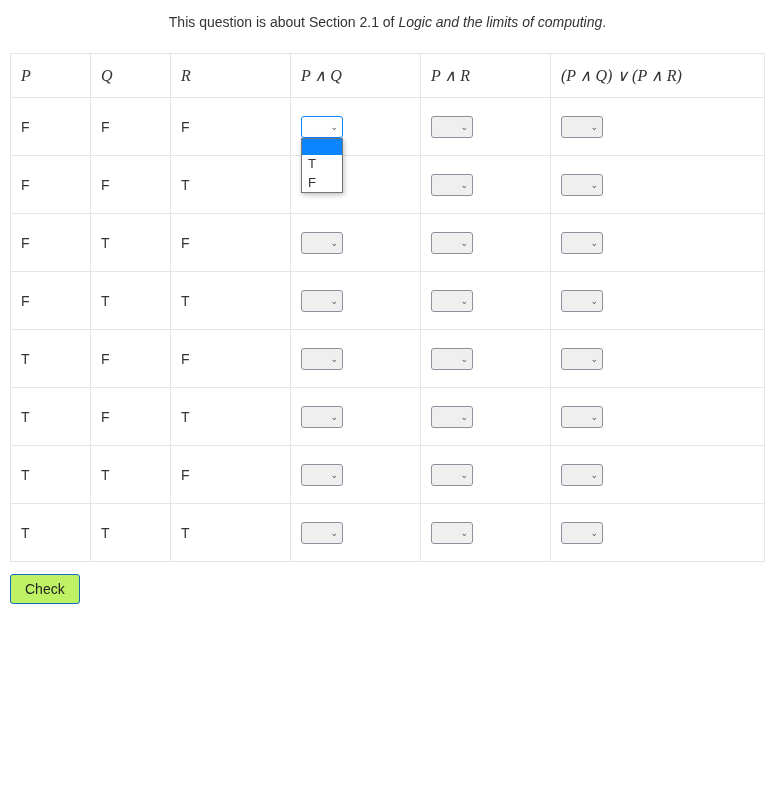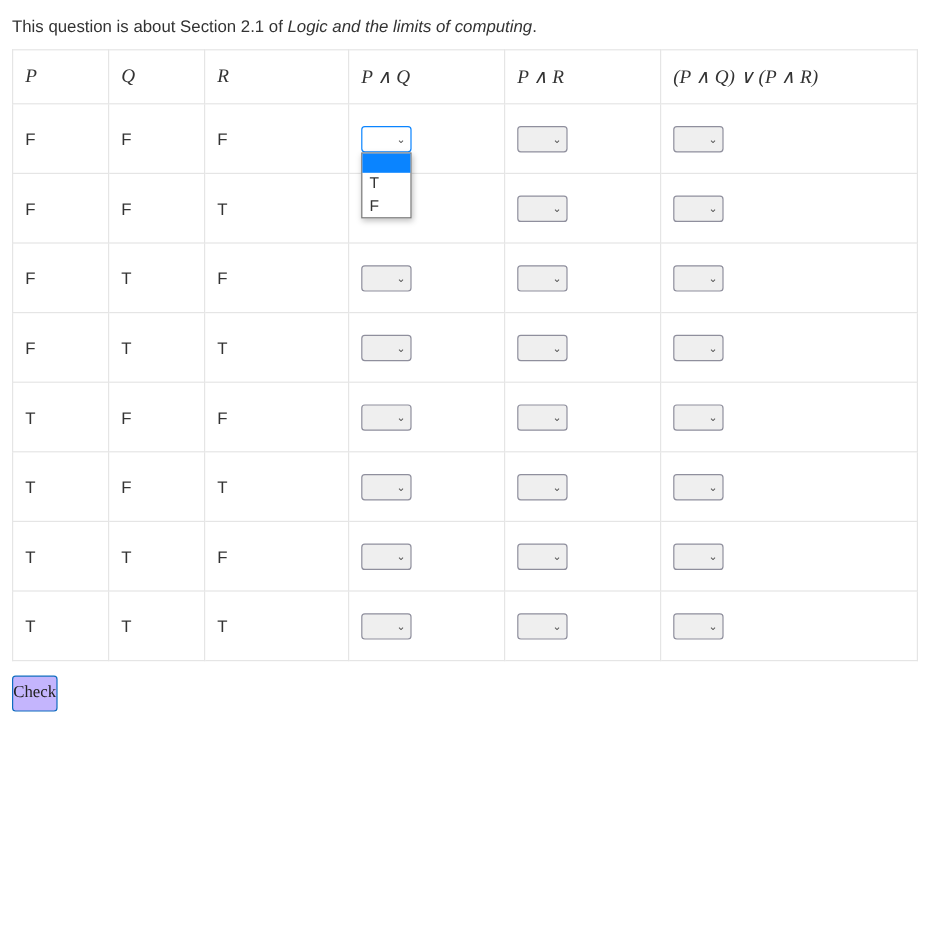--- a/index.html
+++ b/index.html
@@ -5,21 +5,21 @@
     * { box-sizing: border-box; }
     body {
       margin: 0;
       padding: 10px;
       font-family: Arial, Helvetica, sans-serif;
       font-size: 14px;
       color: #333;
       background: #fff;
       width: 775px;
     }
-    .intro { line-height: 1.8; margin-bottom: 6px; }
+    .intro { line-height: 1.8; margin-bottom: 18px; text-align: center; }
     .intro em { font-style: italic; }
     table.truth {
       border-collapse: collapse;
       width: 100%;
       margin-bottom: 12px;
     }
     table.truth th, table.truth td {
       border: 1px solid #e5e5e5;
       padding: 10px 10px;
       text-align: left;
@@ -78,27 +78,26 @@
       cursor: pointer;
       line-height: 1.3;
     }
     .options-popup .opt.highlight {
       background: #0a84ff;
       color: #fff;
       min-height: 16px;
     }
     .check-btn {
       border: 1px solid #0f6cbf;
-      background: #c4b5fd;
+      background: #bef264;
       color: #222;
-      padding: 6px 0;
+      padding: 6px 14px;
       font-size: 14px;
       border-radius: 3px;
       cursor: pointer;
-      font-family: Liberation Serif, serif;
     }
     .col-p { width: 80px; }
     .col-q { width: 80px; }
     .col-r { width: 120px; }
     .col-pq { width: 130px; }
     .col-pr { width: 130px; }
   </style>
 </head>
 <body>
 

